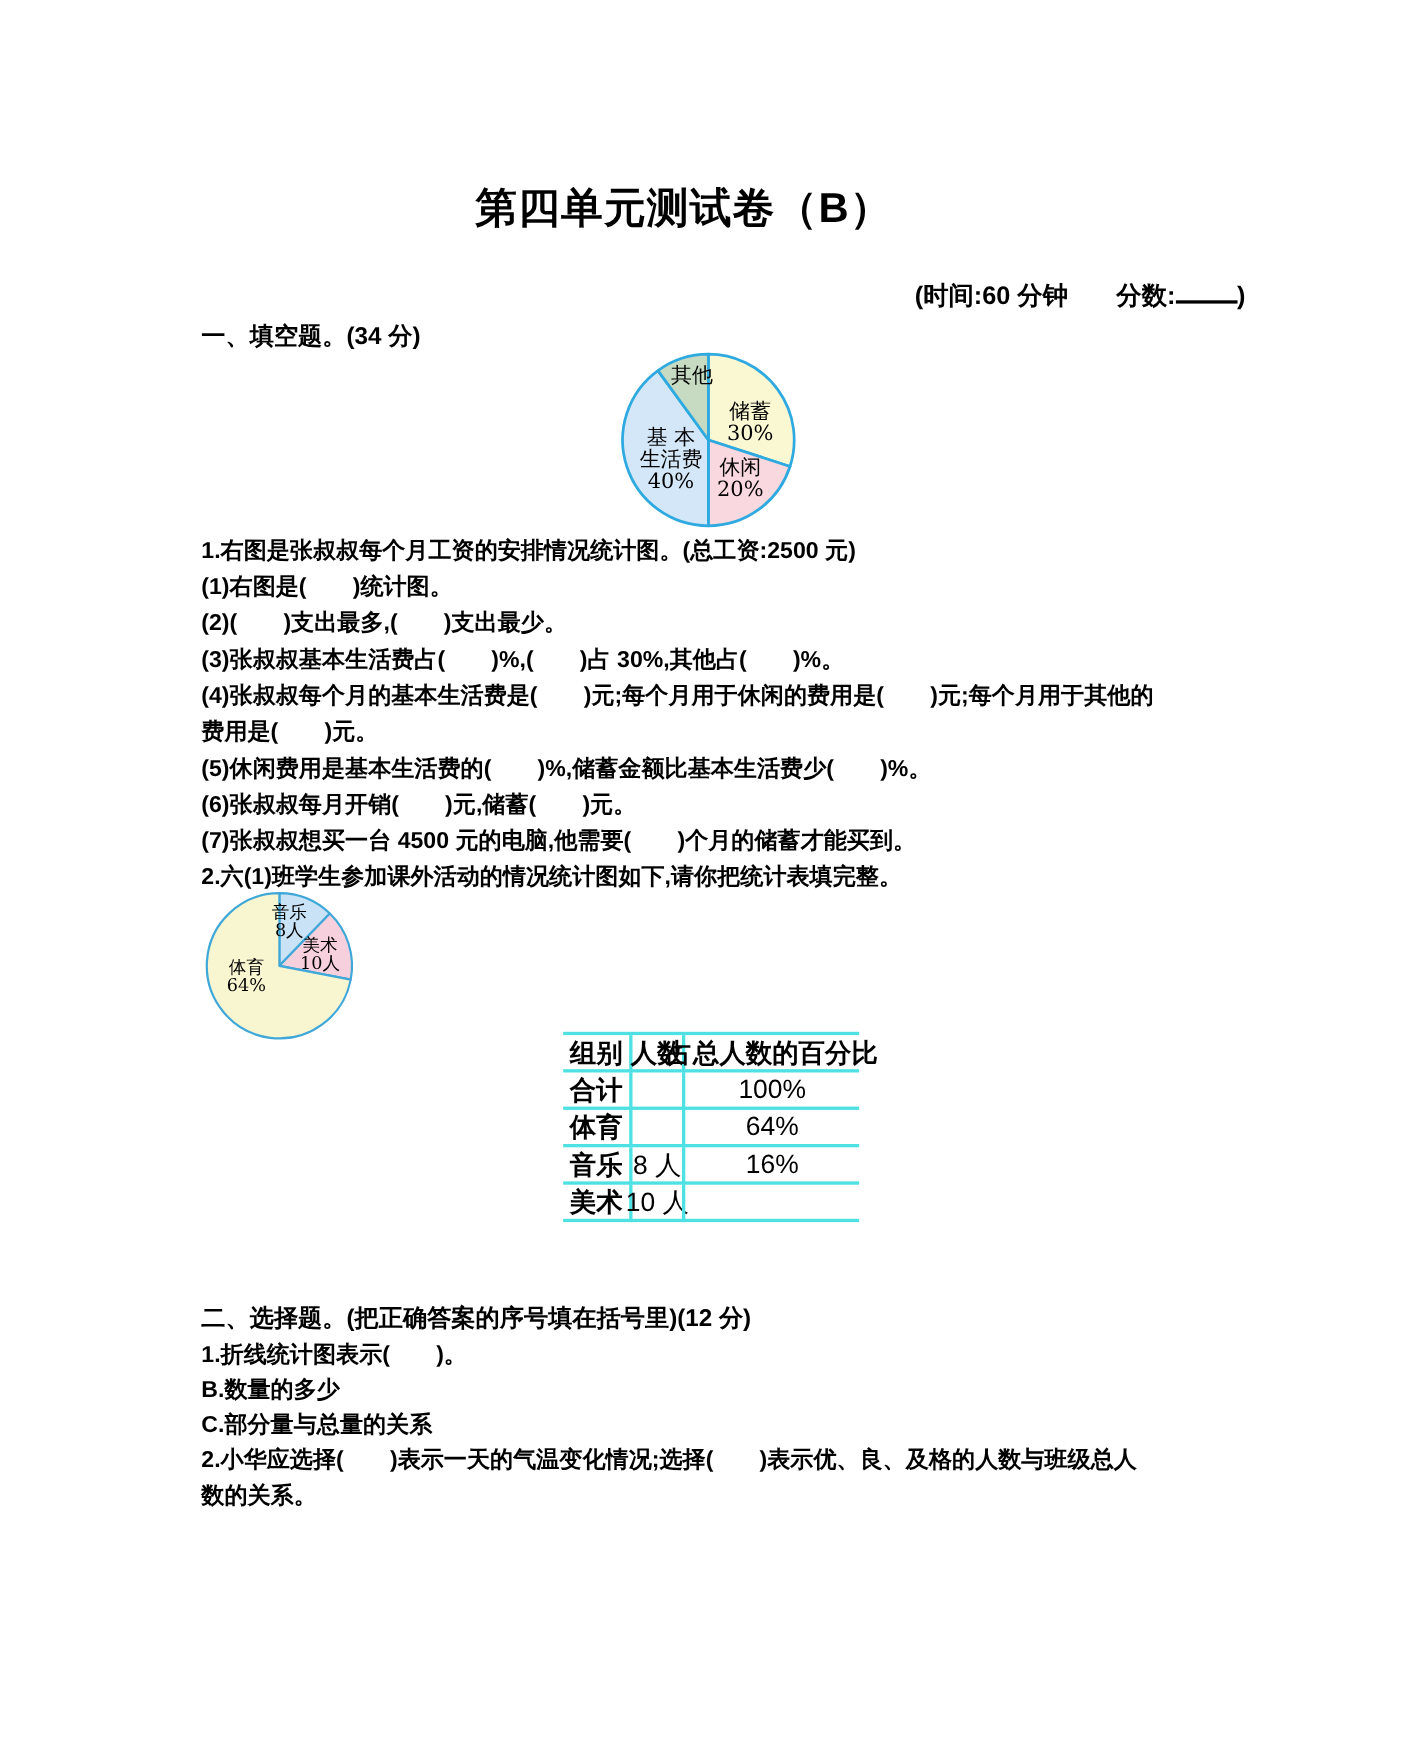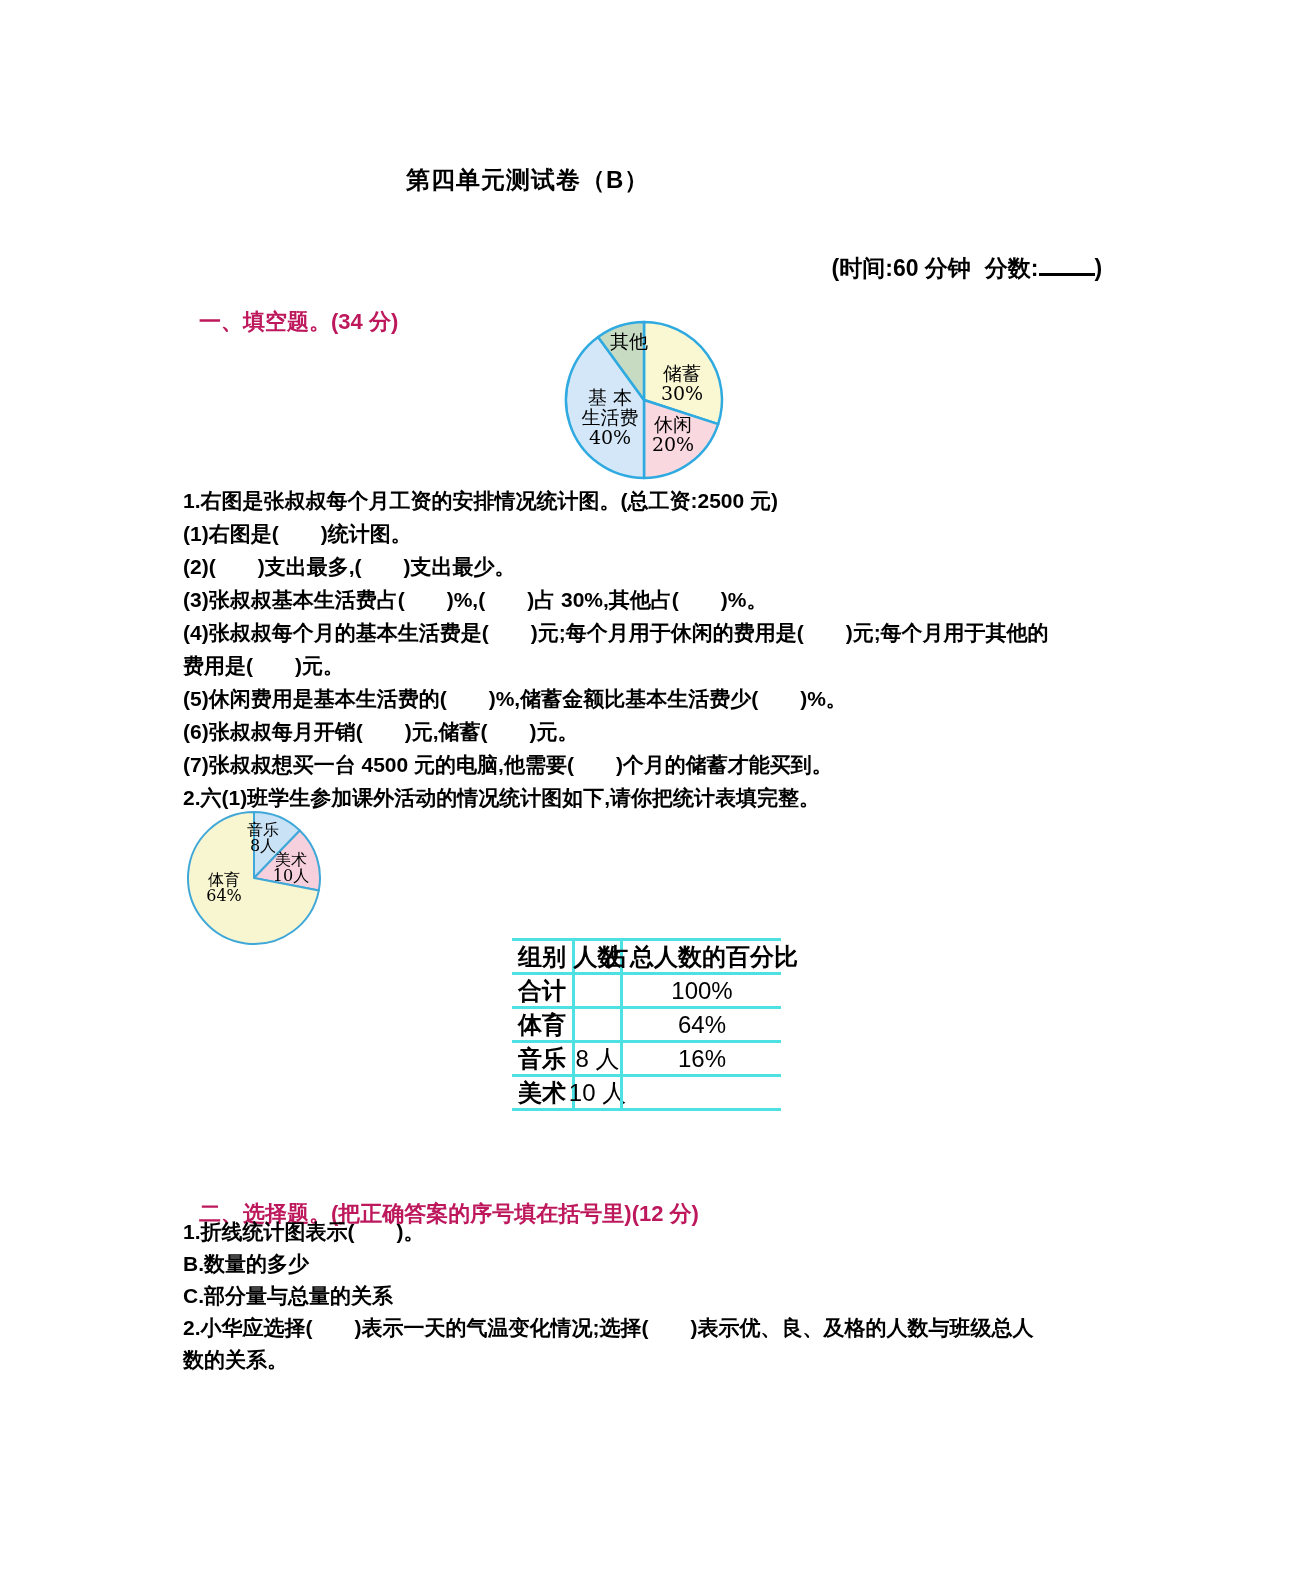--- a/index.html
+++ b/index.html
@@ -1,35 +1,35 @@
 <!DOCTYPE html>
 <html><head>
 <meta charset="utf-8">
 <style>
   html,body { margin:0; padding:0; background:#fff; }
   .page {
     position:relative; width:1290px; height:1588px; background:#ffffff;
     font-family:"Liberation Sans", sans-serif; color:#000; overflow:hidden;
   }
   .title {
-    position:absolute; left:406px; top:164px; margin:0;
-    font-size:24px; font-weight:700; letter-spacing:1px; white-space:pre;
+    position:absolute; left:432px; top:164px; margin:0;
+    font-size:38px; font-weight:700; letter-spacing:1px; white-space:pre;
   }
   .meta {
     position:absolute; left:806px; top:226px;
     font-size:23px; font-weight:700; white-space:pre;
   }
-  .meta .score { margin-left:14px; }
+  .meta .score { margin-left:44px; }
   .meta .blankline {
     display:inline-block; width:56px; height:6px;
     border-bottom:3px solid #000;
   }
   .sec-head {
-    position:absolute; left:183px; margin:16px;
-    font-size:22px; font-weight:700; color:#be185d; white-space:pre;
+    position:absolute; left:183px; margin:0;
+    font-size:22px; font-weight:700; color:#000000; white-space:pre;
   }
   .sec-head.s1 { top:291px; }
   .sec-head.s2 { top:1183px; }
   .lines {
     position:absolute; left:183px; width:960px;
     font-size:21px; font-weight:600; white-space:pre;
   }
   .lines.fill   { top:484px;  line-height:33px; }
   .lines.choice { top:1216px; line-height:32px; }
   .tline { height:inherit; }

